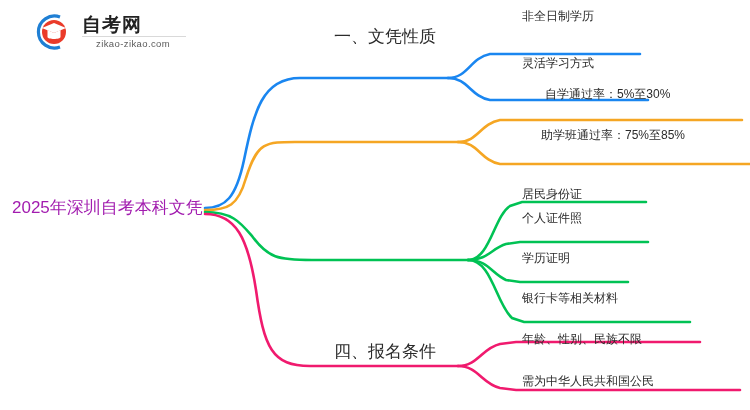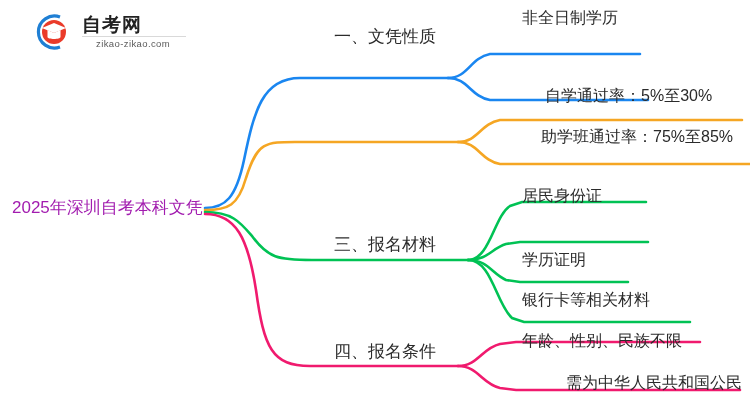--- a/index.html
+++ b/index.html
@@ -29,37 +29,37 @@
   
   #links{position:absolute;left:0;top:0;width:750px;height:410px;}
   #links path{fill:none;stroke-linecap:round;}
 
   
   .node{position:absolute;white-space:nowrap;color:#2b2b2b;}
   .root-node{
     font-size:17px;left:12px;top:196px;color:#a21caf;
   }
   .branch-node{font-size:17px;}
-  .leaf-node{font-size:16px;}
+  .leaf-node{font-size:12px;}
 
   .b1{left:334px;top:25px;}
   .b2{left:334px;top:110px;}
   .b3{left:334px;top:233px;}
   .b4{left:334px;top:340px;}
 
   .l1-1{left:522px;top:8px;}
   .l1-2{left:522px;top:55px;}
   .l2-1{left:545px;top:86px;}
   .l2-2{left:525px;top:127px;margin-left:16px;}
   .l3-1{left:522px;top:168px;margin-top:18px;}
   .l3-2{left:522px;top:210px;}
   .l3-3{left:522px;top:250px;}
   .l3-4{left:522px;top:290px;}
   .l4-1{left:522px;top:331px;}
-  .l4-2{left:522px;top:373px;margin-left:44px;}
+  .l4-2{left:522px;top:373px;}
 </style>
 </head>
 <body>
 
 <div id="mindmap-root">
 
   <div class="logo-block">
     <div class="logo-mark">
       <svg width="44" height="40" viewBox="0 0 44 40">
         <path d="M30 5 A16 16 0 1 0 30 35" fill="none" stroke="#1f7fd4" stroke-width="3.2"></path>
@@ -90,28 +90,29 @@
     <path d="M468,260 C492,260 496,304 512,318 L524,322 L690,322" stroke="#00c254" stroke-width="2.6"></path>
 
     <path d="M205,214 C236,214 248,238 256,290 C264,348 272,366 310,366 L458,366" stroke="#f01a6e" stroke-width="2.6"></path>
     <path d="M458,366 C478,366 482,348 500,344 L516,342 L700,342" stroke="#f01a6e" stroke-width="2.6"></path>
     <path d="M458,366 C478,366 482,384 500,388 L516,390 L740,390" stroke="#f01a6e" stroke-width="2.6"></path>
   </svg>
 
   <div class="node root-node">2025年深圳自考本科文凭</div>
 
   <div class="node branch-node b1">一、文凭性质</div>
-  <div class="node branch-node b3">三、报名材料</div>
   <div class="node branch-node b4">四、报名条件</div>
 
   <div class="node leaf-node l1-1">非全日制学历</div>
+  <div class="node leaf-node l1-2">灵活学习方式</div>
 
   <div class="node leaf-node l2-1">自学通过率：5%至30%</div>
   <div class="node leaf-node l2-2">助学班通过率：75%至85%</div>
 
   <div class="node leaf-node l3-1">居民身份证</div>
+  <div class="node leaf-node l3-2">个人证件照</div>
   <div class="node leaf-node l3-3">学历证明</div>
   <div class="node leaf-node l3-4">银行卡等相关材料</div>
 
   <div class="node leaf-node l4-1">年龄、性别、民族不限</div>
   <div class="node leaf-node l4-2">需为中华人民共和国公民</div>
 
 </div>
 
 </body></html>

